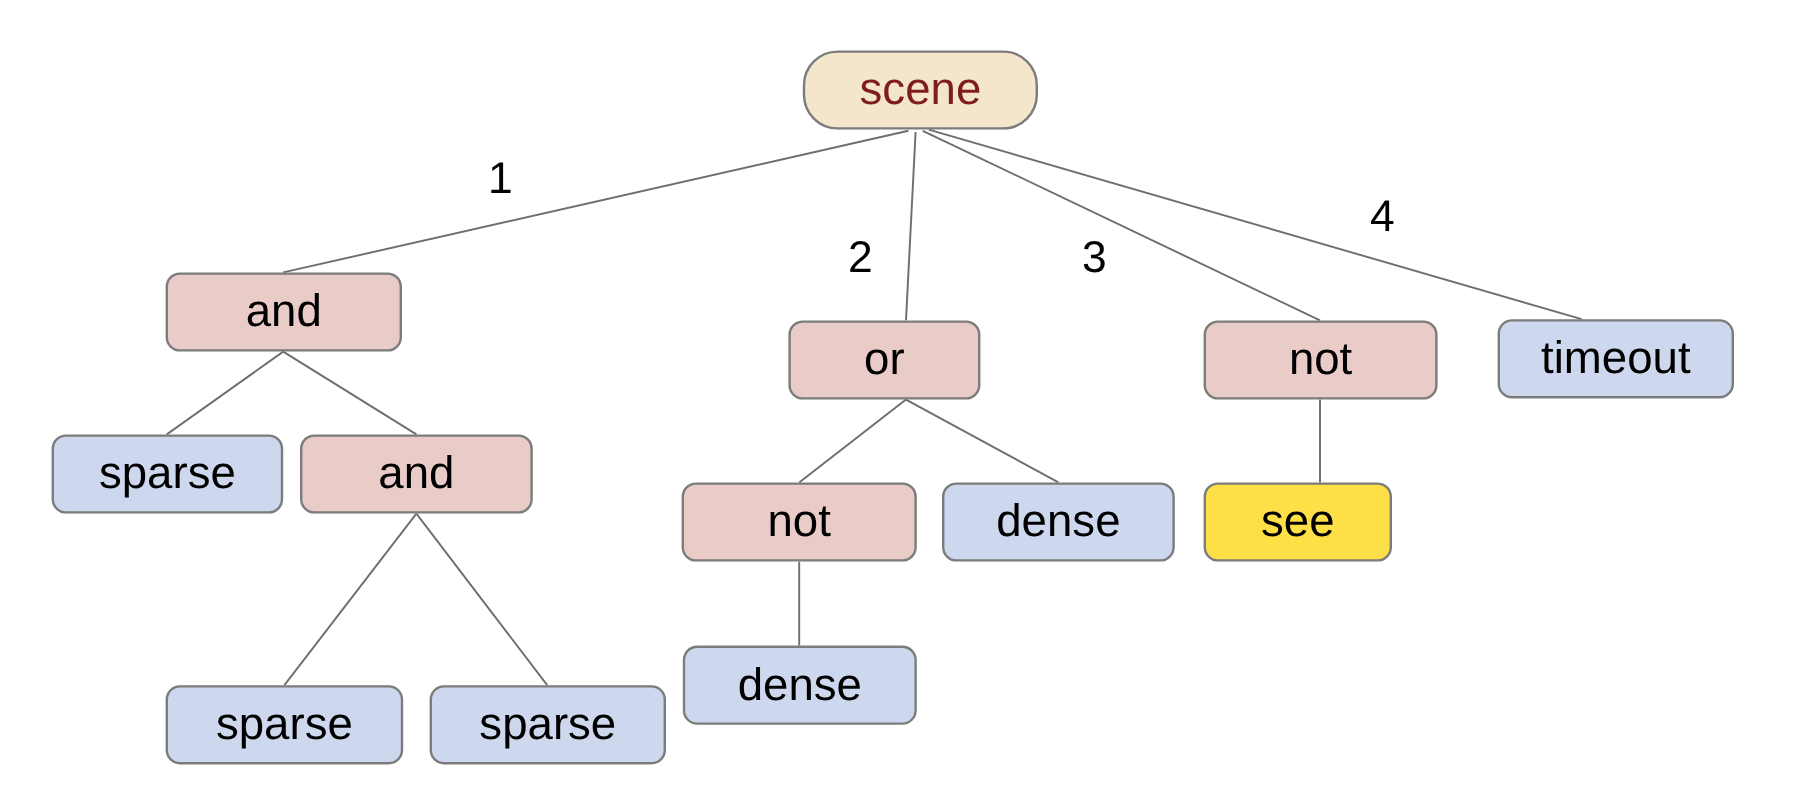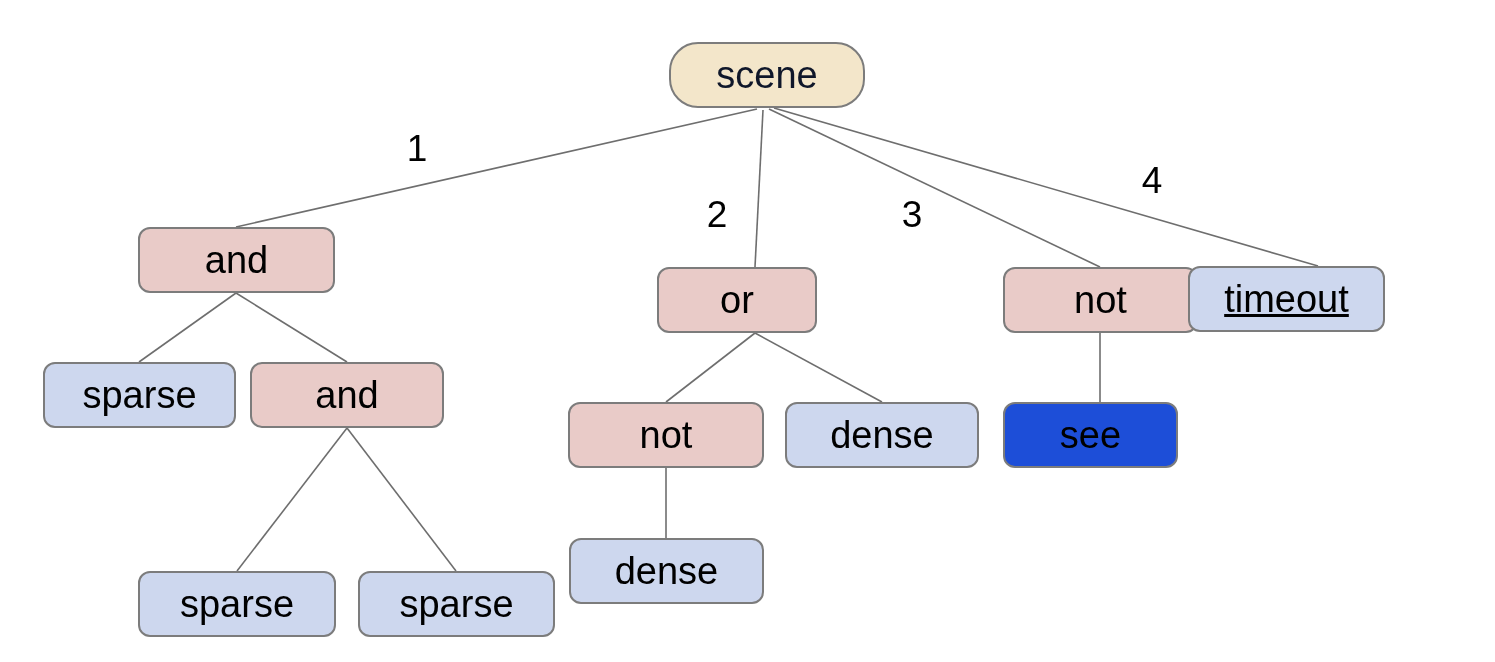--- a/index.html
+++ b/index.html
@@ -54,30 +54,30 @@
       <line x1="774" y1="108" x2="1318" y2="266" stroke="#6e6e6e" stroke-width="1.6"></line>
       <line x1="236" y1="293" x2="139" y2="362" stroke="#6e6e6e" stroke-width="1.6"></line>
       <line x1="236" y1="293" x2="347" y2="362" stroke="#6e6e6e" stroke-width="1.6"></line>
       <line x1="347" y1="428" x2="237" y2="571" stroke="#6e6e6e" stroke-width="1.6"></line>
       <line x1="347" y1="428" x2="456" y2="571" stroke="#6e6e6e" stroke-width="1.6"></line>
       <line x1="755" y1="333" x2="666" y2="402" stroke="#6e6e6e" stroke-width="1.6"></line>
       <line x1="755" y1="333" x2="882" y2="402" stroke="#6e6e6e" stroke-width="1.6"></line>
       <line x1="666" y1="468" x2="666" y2="538" stroke="#6e6e6e" stroke-width="1.6"></line>
       <line x1="1100" y1="333" x2="1100" y2="402" stroke="#6e6e6e" stroke-width="1.6"></line>
     </svg>
-<div class="node" style="left: 669px; top: 42px; width: 196px; height: 66px; background: rgb(243, 230, 202); border-color: rgb(124, 124, 124); color: #0f172a; border-radius: 29px;">scene</div>
+<div class="node" style="left: 669px; top: 42px; width: 196px; height: 66px; background: rgb(243, 230, 202); border-color: rgb(124, 124, 124); color: #7f1d1d; border-radius: 29px;">scene</div>
     <div class="node" style="left: 138px; top: 227px; width: 197px; height: 66px; background: rgb(233, 203, 200); border-color: rgb(124, 124, 124); color: rgb(0, 0, 0);">and</div>
     <div class="node" style="left: 657px; top: 267px; width: 160px; height: 66px; background: rgb(233, 203, 200); border-color: rgb(124, 124, 124); color: rgb(0, 0, 0);">or</div>
     <div class="node" style="left: 1003px; top: 267px; width: 195px; height: 66px; background: rgb(233, 203, 200); border-color: rgb(124, 124, 124); color: rgb(0, 0, 0);">not</div>
-    <div class="node" style="left: 1188px; top: 266px; width: 197px; height: 66px; background: rgb(205, 215, 238); border-color: rgb(124, 124, 124); color: rgb(0, 0, 0); text-decoration: underline;">timeout</div>
+    <div class="node" style="left: 1248px; top: 266px; width: 197px; height: 66px; background: rgb(205, 215, 238); border-color: rgb(124, 124, 124); color: rgb(0, 0, 0);">timeout</div>
     <div class="node" style="left: 43px; top: 362px; width: 193px; height: 66px; background: rgb(205, 215, 238); border-color: rgb(124, 124, 124); color: rgb(0, 0, 0);">sparse</div>
     <div class="node" style="left: 250px; top: 362px; width: 194px; height: 66px; background: rgb(233, 203, 200); border-color: rgb(124, 124, 124); color: rgb(0, 0, 0);">and</div>
     <div class="node" style="left: 568px; top: 402px; width: 196px; height: 66px; background: rgb(233, 203, 200); border-color: rgb(124, 124, 124); color: rgb(0, 0, 0);">not</div>
     <div class="node" style="left: 785px; top: 402px; width: 194px; height: 66px; background: rgb(205, 215, 238); border-color: rgb(124, 124, 124); color: rgb(0, 0, 0);">dense</div>
-    <div class="node" style="left: 1003px; top: 402px; width: 175px; height: 66px; background: #1d4ed8; border-color: rgb(124, 124, 124); color: rgb(0, 0, 0);">see</div>
+    <div class="node" style="left: 1003px; top: 402px; width: 157px; height: 66px; background: #fde047; border-color: rgb(124, 124, 124); color: rgb(0, 0, 0);">see</div>
     <div class="node" style="left: 569px; top: 538px; width: 195px; height: 66px; background: rgb(205, 215, 238); border-color: rgb(124, 124, 124); color: rgb(0, 0, 0);">dense</div>
     <div class="node" style="left: 138px; top: 571px; width: 198px; height: 66px; background: rgb(205, 215, 238); border-color: rgb(124, 124, 124); color: rgb(0, 0, 0);">sparse</div>
     <div class="node" style="left: 358px; top: 571px; width: 197px; height: 66px; background: rgb(205, 215, 238); border-color: rgb(124, 124, 124); color: rgb(0, 0, 0);">sparse</div>
     <div class="edge-label" style="left: 417px; top: 148px; color: rgb(0, 0, 0);">1</div>
     <div class="edge-label" style="left: 717px; top: 214px; color: rgb(0, 0, 0);">2</div>
     <div class="edge-label" style="left: 912px; top: 214px; color: rgb(0, 0, 0);">3</div>
     <div class="edge-label" style="left: 1152px; top: 180px; color: rgb(0, 0, 0);">4</div>
   </div>
 
 </body></html>

